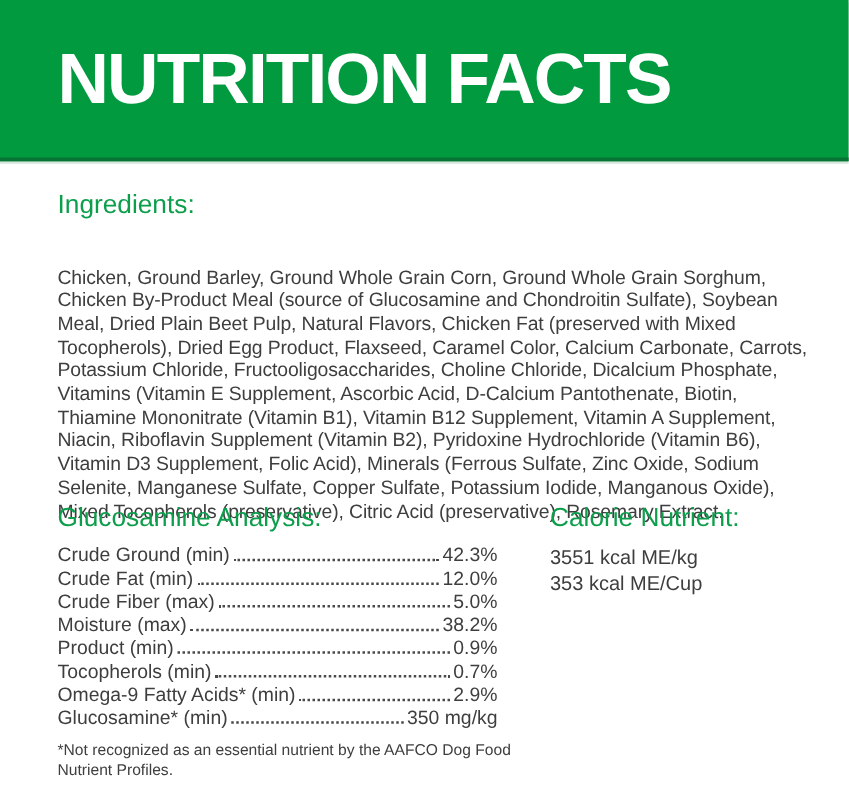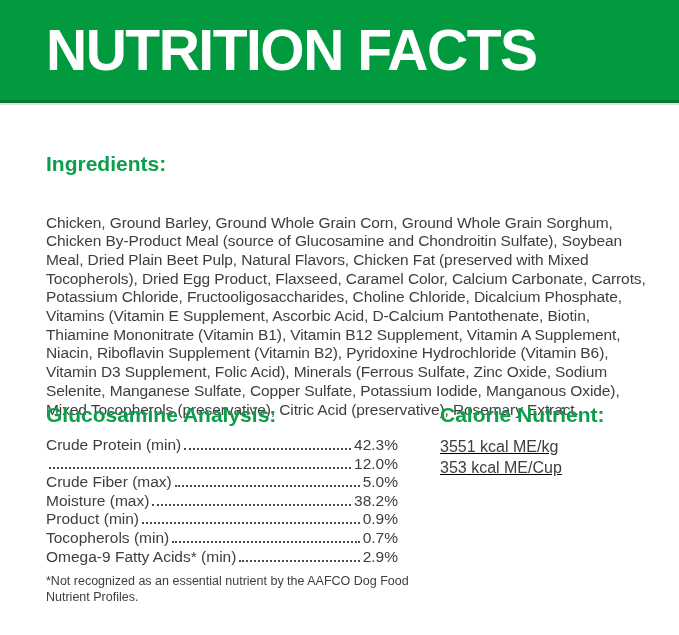--- a/index.html
+++ b/index.html
@@ -8,42 +8,42 @@
     width: 679px; height: 635px;
     position: relative;
     background: #ffffff;
     font-family: "Liberation Sans", sans-serif;
     overflow: hidden;
   }
 
   
   .banner {
     position: absolute; top: 0; left: 0; right: 0;
-    height: 103px;
+    height: 129px;
     background: #019A3F;
     border-bottom: 3px solid #077433;
     box-shadow: 0 2px 0 rgba(160, 200, 175, 0.45);
     display: flex; align-items: center;
     padding-left: 46px;
   }
   .banner-title {
     margin: 0;
     color: #ffffff;
     font-size: 57px;
     font-weight: 800;
     letter-spacing: -1.5px;
     line-height: 1;
     white-space: nowrap;
   }
 
   .section-heading {
     margin: 0;
     color: #0D9E4C;
     font-size: 21px;
-    font-weight: bold;
+    font-weight: normal;
     line-height: 24px;
   }
 
   
   .ingredients-heading { position: absolute; top: 152px; left: 46px; }
   .ingredients-text {
     position: absolute; top: 198px; left: 46px;
     width: 601px;
     font-size: 15.5px;
     line-height: 18.7px;
@@ -73,21 +73,21 @@
   .ga-footnote {
     margin-top: 7px;
     width: 392px;
     font-size: 12.5px;
     line-height: 16px;
     color: #3E3E3E;
   }
 
   
   .calorie-section { position: absolute; top: 403px; left: 440px; }
-  .calorie-lines { margin-top: 10px; text-decoration: underline; }
+  .calorie-lines { margin-top: 10px; }
   .calorie-line {
     font-size: 16px;
     line-height: 20.5px;
     color: #3E3E3E;
     white-space: nowrap;
   }
 </style>
 </head>
 <body>
 
@@ -96,26 +96,27 @@
 </div>
 
 <h2 class="section-heading ingredients-heading">Ingredients:</h2>
 
 <p class="ingredients-text">Chicken, Ground Barley, Ground Whole Grain Corn, Ground Whole Grain Sorghum, Chicken By-Product Meal (source of Glucosamine and Chondroitin Sulfate), Soybean Meal, Dried Plain Beet Pulp, Natural Flavors, Chicken Fat (preserved with Mixed Tocopherols), Dried Egg Product, Flaxseed, Caramel Color, Calcium Carbonate, Carrots, Potassium Chloride, Fructooligosaccharides, Choline Chloride, Dicalcium Phosphate, Vitamins (Vitamin E Supplement, Ascorbic Acid, D-Calcium Pantothenate, Biotin, Thiamine Mononitrate (Vitamin B1), Vitamin B12 Supplement, Vitamin A Supplement, Niacin, Riboflavin Supplement (Vitamin B2), Pyridoxine Hydrochloride (Vitamin B6), Vitamin D3 Supplement, Folic Acid), Minerals (Ferrous Sulfate, Zinc Oxide, Sodium Selenite, Manganese Sulfate, Copper Sulfate, Potassium Iodide, Manganous Oxide), Mixed Tocopherols (preservative), Citric Acid (preservative), Rosemary Extract.</p>
 
 <div class="ga-section">
   <h2 class="section-heading">Glucosamine Analysis:</h2>
   <div class="ga-rows">
   <div class="ga-row">
-    <span class="ga-label">Crude Protein (min)</span>
+    <span class="ga-label">Crude Ground (min)</span>
     <span class="ga-dots"></span>
     <span class="ga-value">42.3%</span>
   </div>
 
   <div class="ga-row">
+    <span class="ga-label">Crude Fat (min)</span>
     <span class="ga-dots"></span>
     <span class="ga-value">12.0%</span>
   </div>
 
   <div class="ga-row">
     <span class="ga-label">Crude Fiber (max)</span>
     <span class="ga-dots"></span>
     <span class="ga-value">5.0%</span>
   </div>
 
@@ -136,20 +137,25 @@
     <span class="ga-dots"></span>
     <span class="ga-value">0.7%</span>
   </div>
 
   <div class="ga-row">
     <span class="ga-label">Omega-9 Fatty Acids* (min)</span>
     <span class="ga-dots"></span>
     <span class="ga-value">2.9%</span>
   </div>
 
+  <div class="ga-row">
+    <span class="ga-label">Glucosamine* (min)</span>
+    <span class="ga-dots"></span>
+    <span class="ga-value">350 mg/kg</span>
+  </div>
 
 </div>
   <p class="ga-footnote">*Not recognized as an essential nutrient by the AAFCO Dog Food Nutrient Profiles.</p>
 </div>
 
 <div class="calorie-section">
   <h2 class="section-heading">Calorie Nutrient:</h2>
   <div class="calorie-lines">
     <div class="calorie-line">3551 kcal ME/kg</div>
     <div class="calorie-line">353 kcal ME/Cup</div>

